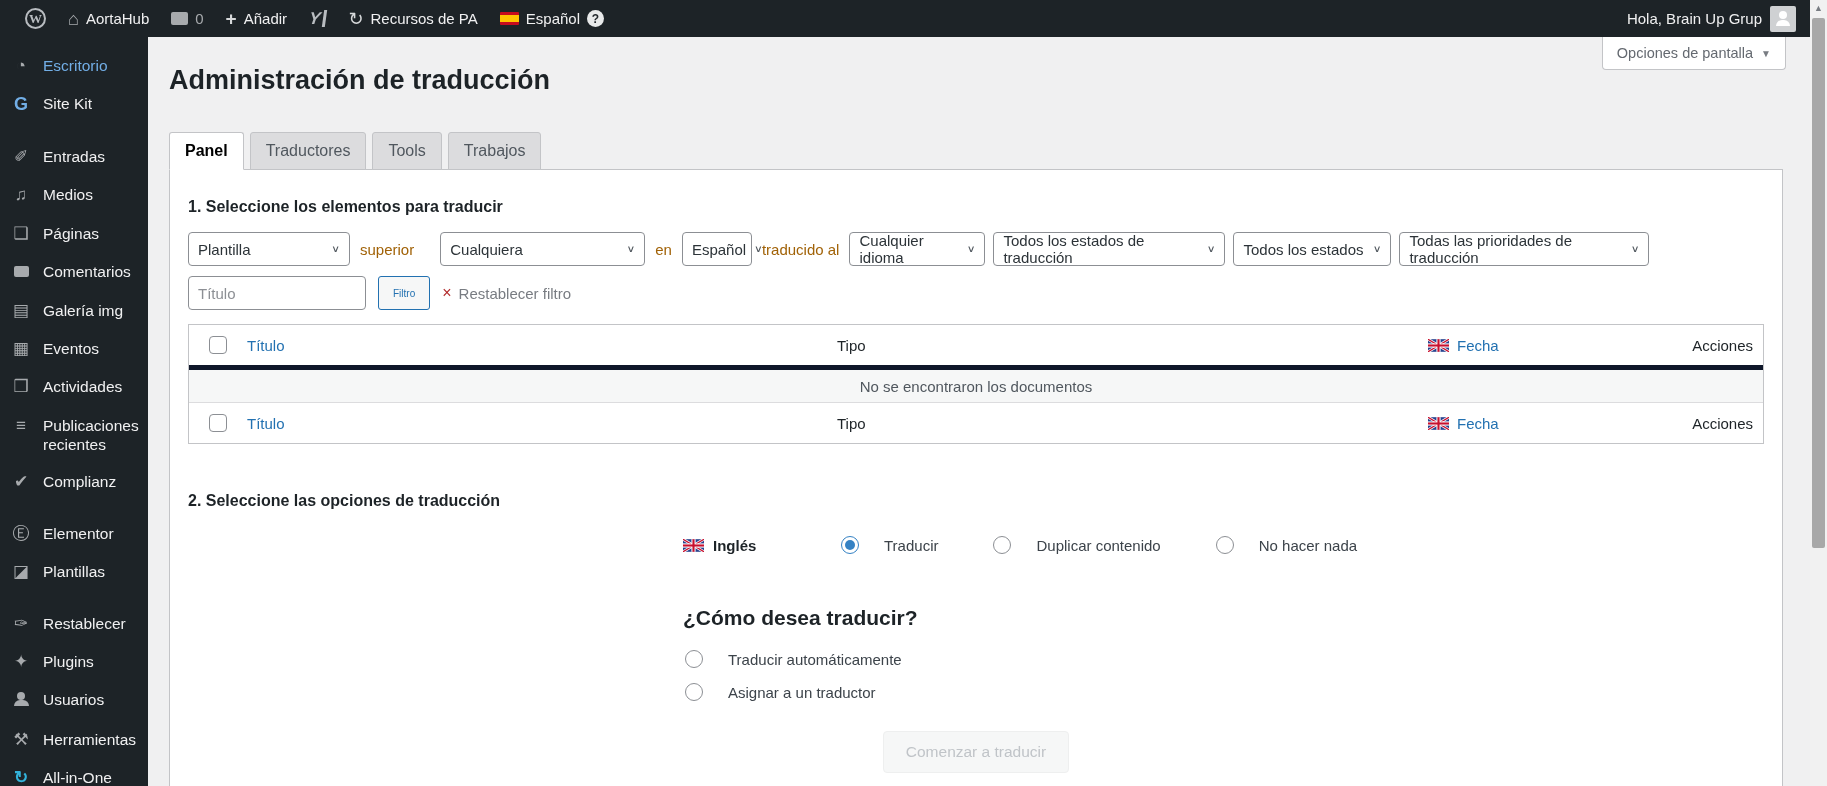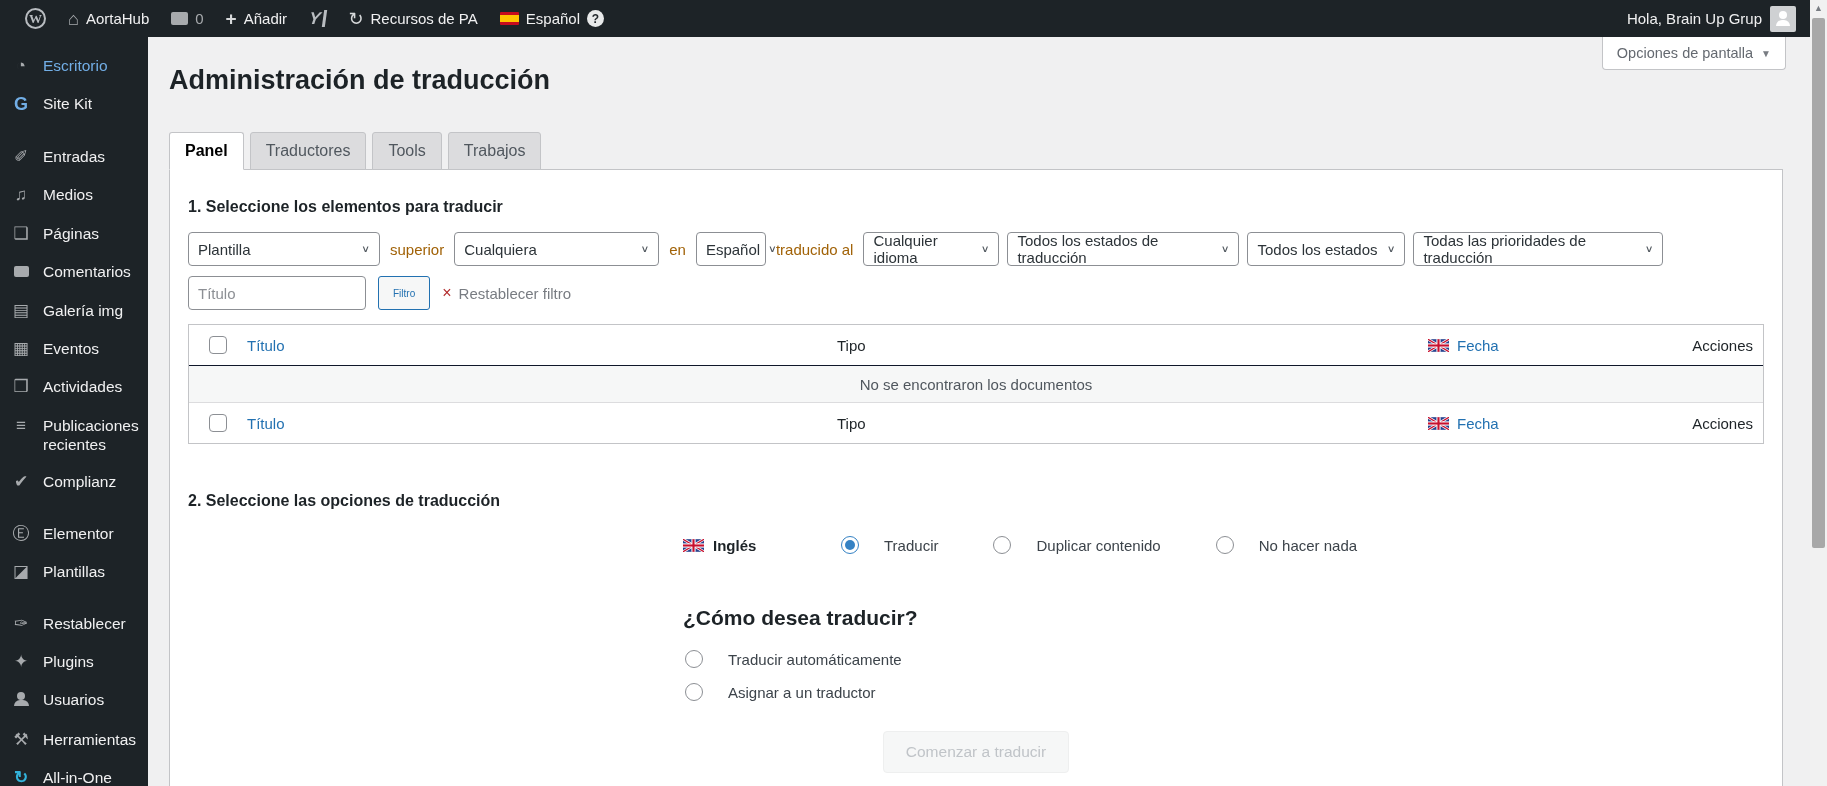--- a/index.html
+++ b/index.html
@@ -85,40 +85,40 @@
   .sec-heading { font-size:16px; font-weight:bold; color:#1d2327; margin:8px 0 16px 0; }
 
   .filter-row { display:flex; align-items:center; gap:8px; flex-wrap:nowrap; }
   .filter-label { font-size:15px; color:#a16207; padding:0 2px; }
   .sel {
     height:34px; border:1px solid #8c8f94; border-radius:4px; background:#fff;
     display:flex; align-items:center; justify-content:space-between;
     padding:0 9px 0 9px; font-size:15px; color:#2c3338; cursor:pointer;
   }
   .chev { font-size:12px; color:#50575e; margin-left:8px; transform:scaleY(0.8); }
-  .w-plantilla{width:192px;text-align:right;} .w-cualquiera{width:205px;} .w-espanol{width:70px;}
+  .w-plantilla{width:162px;text-align:right;} .w-cualquiera{width:205px;margin-left:16px;} .w-espanol{width:70px;}
   .w-idioma{width:136px;} .w-estados-trad{width:232px;} .w-estados{width:158px;} .w-prioridades{width:250px;}
 
   .filter-row2 { display:flex; align-items:center; gap:12px; margin-top:10px; }
   .title-input {
     width:178px; height:34px; border:1px solid #8c8f94; border-radius:4px; padding:0 9px;
     font-size:15px; font-family:"Liberation Sans", sans-serif; color:#2c3338;
   }
   .title-input::placeholder { color:#8c8f94; opacity:1; }
   .btn-filter {
     height:34px; padding:0 14px; background:#f6f7f7; border:1px solid #2271b1; border-radius:3px;
     color:#2271b1; font-size:10px; font-family:"Liberation Sans", sans-serif; cursor:pointer;
   }
   .reset-filter { display:flex; align-items:center; gap:7px; color:#787c82; font-size:15px; cursor:pointer; }
   .reset-x { color:#b32d2e; font-size:16px; }
 
   .doc-table { margin-top:14px; border:1px solid #c3c4c7; font-size:15px; }
   .trow { display:grid; grid-template-columns:48px 590px 1fr 215px 130px; align-items:center; min-height:40px; background:#fff; }
   .trow.empty-row { display:flex; justify-content:center; background:#f6f7f7; min-height:38px;
-    border-top:1px solid #0f172a; border-bottom:1px solid #dcdcde; color:#50575e; }
+    border-top:5px solid #0f172a; border-bottom:1px solid #dcdcde; color:#50575e; }
   .tcell { padding:0 10px; display:flex; align-items:center; gap:8px; }
   .tcell.right { justify-content:flex-end; }
   .cbx { width:18px; height:18px; border:1px solid #8c8f94; border-radius:4px; background:#fff; margin-left:10px; cursor:pointer; }
   a.tlink, .tlink { color:#2271b1; text-decoration:none; cursor:pointer; }
   .tplain { color:#1d2327; }
   .ukflag { width:21px; height:13px; display:inline-block; }
 
   .word-count { margin-top:18px; font-size:15px; color:#3c434a; }
   .word-count b { color:#1d2327; }
   .wc-link { color:#2271b1; cursor:pointer; }

